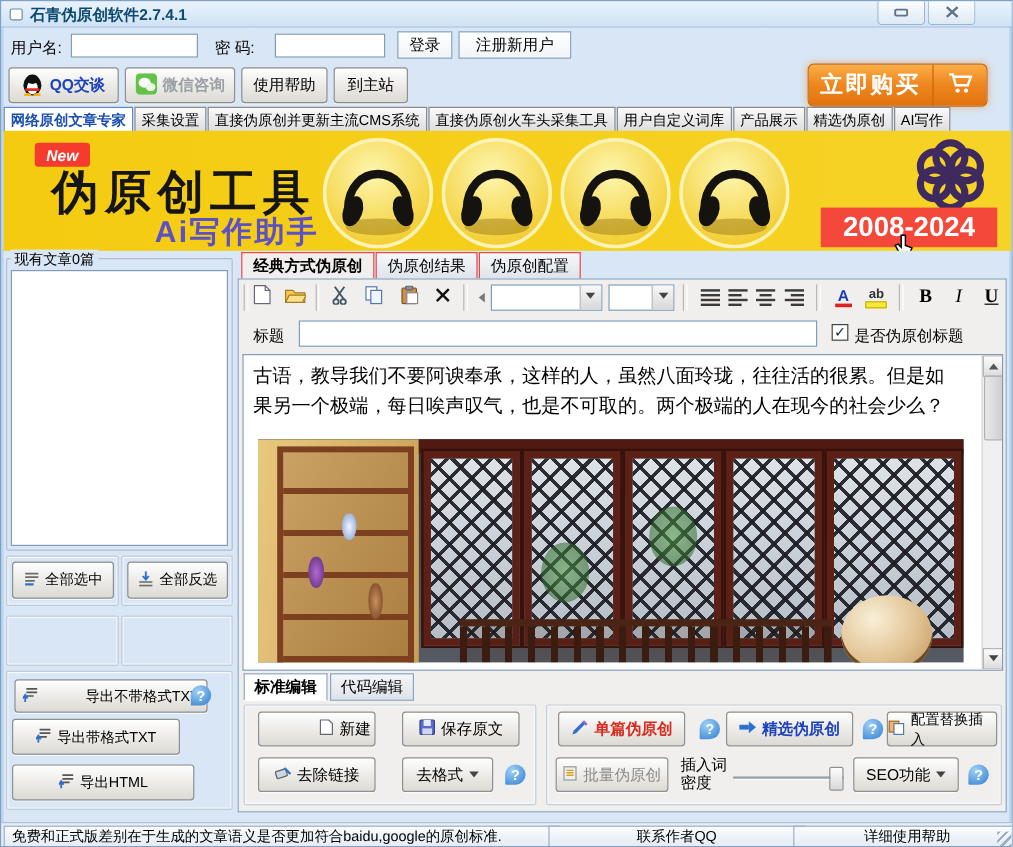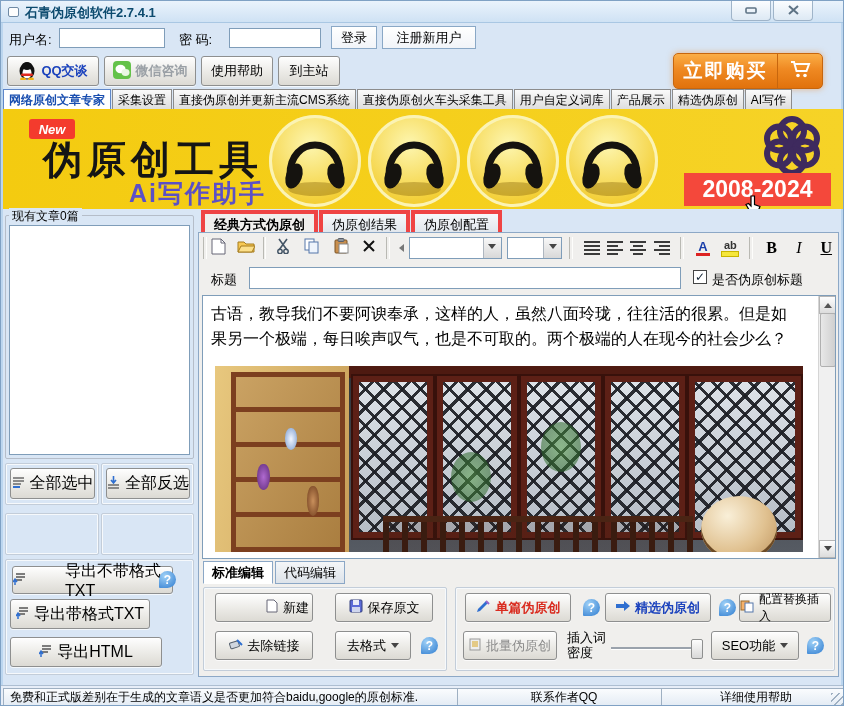--- a/index.html
+++ b/index.html
@@ -39,23 +39,23 @@
   .btitle{left:40px;top:24px;font-size:39px;font-weight:900;color:#151515;letter-spacing:5px;}
   .bsub{left:126px;top:68px;font-size:25px;font-weight:900;color:#5b50c6;letter-spacing:2px;}
   .hp{width:92px;height:92px;border-radius:50%;top:6px;
       background:radial-gradient(circle at 45% 32%,#fdf6b0,#f3cd30 75%,#eec11d);box-shadow:inset 0 0 0 3px #fbf3b4;}
   .redstrip{left:681px;top:64px;width:147px;height:33px;background:#f4483b;color:#fff;font-size:23px;font-weight:bold;
             display:flex;align-items:center;justify-content:center;}
   
   .lgroup{left:4px;top:214px;width:189px;height:244px;border:1px solid #b5bdc9;border-radius:2px;}
   .lgroup-title{left:8px;top:207px;font-size:12px;background:#d9e6f5;padding:0 3px;color:#000;}
   .listbox{left:8px;top:224px;width:181px;height:230px;background:#fff;border:1px solid #7f9db9;}
-  .lbtn{font-size:16px;}
-  
-  .ptab{height:22px;display:flex;align-items:center;padding:0 9px;font-size:13px;border:4px solid #ef4444;
+  .lbtn{font-size:12px;}
+  
+  .ptab{height:22px;display:flex;align-items:center;padding:0 9px;font-size:13px;border:1px solid #ef4444;
         background:linear-gradient(#f6f8fa,#dde3ea);margin-right:1px;}
   .ptab.sel{background:#f0efed;border-bottom-color:#f0efed;font-weight:bold;}
   .maincont{left:197px;top:231px;width:641px;height:445px;border:1px solid #8da8c6;background:#f0efed;}
   .tbtn{width:24px;height:24px;display:flex;align-items:center;justify-content:center;border:1px solid transparent;border-radius:2px;}
   .combo{height:20px;background:#fff;border:1px solid #7f9db9;display:flex;align-items:stretch;justify-content:flex-end;}
   .combo .cbtn{width:17px;background:linear-gradient(#f8f8f8,#d8d8d8);border-left:1px solid #aeb6bf;
                display:flex;align-items:center;justify-content:center;}
   .alns{display:flex;flex-direction:column;gap:2px;}
   .alns i{display:block;height:2px;background:#3a3a3a;}
   .editor{left:3px;top:62px;width:634px;height:264px;background:#fff;border:1px solid #7f9db9;overflow:hidden;}

